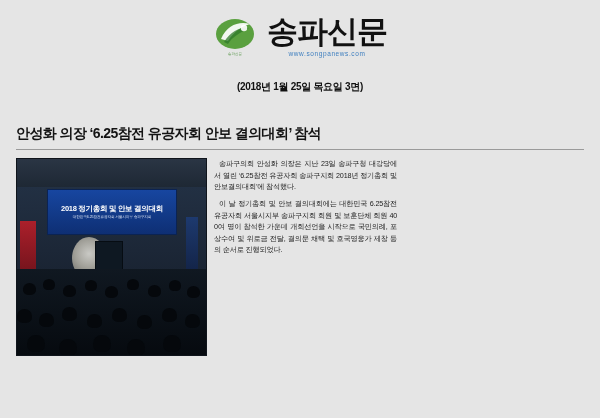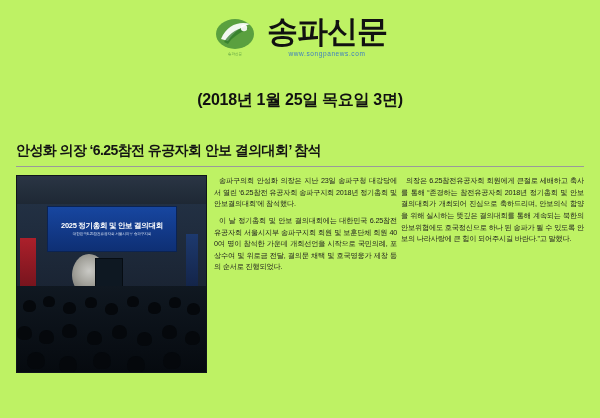--- a/index.html
+++ b/index.html
@@ -11,21 +11,21 @@
     height: 418px;
     background: #ffffff;
     font-family: "Liberation Sans", sans-serif;
     color: #1a1a1a;
     overflow: hidden;
   }
   .page {
     position: relative;
     width: 600px;
     height: 418px;
-    background: #bef264;
+    background: #e5e5e5;
   }
 
   
   .masthead {
     display: flex;
     align-items: center;
     justify-content: center;
     gap: 10px;
     padding-top: 14px;
   }
@@ -62,24 +62,24 @@
   .paper-url {
     font-size: 6.5px;
     color: #3f7fbf;
     letter-spacing: 0.6px;
     margin-top: 3px;
   }
 
   
   .dateline {
     text-align: center;
-    font-size: 16px;
+    font-size: 10px;
     font-weight: bold;
     color: #111111;
-    margin-top: 32px;
+    margin-top: 22px;
     letter-spacing: -0.3px;
   }
 
   
   .headline-wrap {
     margin: 30px 16px 0 16px;
     border-bottom: 1px solid #9a9a9a;
     padding-bottom: 6px;
   }
   .headline {
@@ -251,21 +251,21 @@
     <div class="headline">안성화 의장 ‘6.25참전 유공자회 안보 결의대회’ 참석</div>
   </div>
 
   <div class="body-area">
 
     <div class="photo-col">
       <div class="photo">
         <div class="ceiling"></div>
         <div class="stage-wall"></div>
         <div class="banner">
-          <div class="banner-line1">2025 정기총회 및 안보 결의대회</div>
+          <div class="banner-line1">2018 정기총회 및 안보 결의대회</div>
           <div class="banner-line2">대한민국6.25참전유공자회 서울시지부 송파구지회</div>
         </div>
         <div class="flag-left"></div>
         <div class="flag-right"></div>
         <div class="wreath"></div>
         <div class="podium"></div>
         <div class="floorlight"></div>
         <div class="audience">
           <div class="head" style="left:6px;  top:14px; width:13px; height:12px;"></div>
           <div class="head" style="left:26px; top:10px; width:12px; height:11px;"></div>
@@ -292,18 +292,17 @@
         </div>
       </div>
     </div>
 
     <div class="text-cols">
       <div class="col">
         <p>송파구의회 안성화 의장은 지난 23일 송파구청 대강당에서 열린 ‘6.25참전 유공자회 송파구지회 2018년 정기총회 및 안보결의대회’에 참석했다.</p>
         <p>이 날 정기총회 및 안보 결의대회에는 대한민국 6.25참전유공자회 서울시지부 송파구지회 회원 및 보훈단체 회원 400여 명이 참석한 가운데 개회선언을 시작으로 국민의례, 포상수여 및 위로금 전달, 결의문 채택 및 호국영웅가 제창 등의 순서로 진행되었다.</p>
       </div>
       <div class="col">
-        <p>의장은 6.25참전유공자회 회원에게 큰절로 세배하고 축사를 통해 “존경하는 참전유공자회 2018년 정기총회 및 안보결의대회가 개최되어 진심으로 축하드리며, 안보의식 함양을 위해 실시하는 뜻깊은 결의대회를 통해 계속되는 북한의 안보위협에도 호국정신으로 하나 된 송파가 될 수 있도록 안보의 나라사랑에 큰 힘이 되어주시길 바란다.”고 말했다.</p>
       </div>
     </div>
 
   </div>
 </div>
 
 </body></html>

